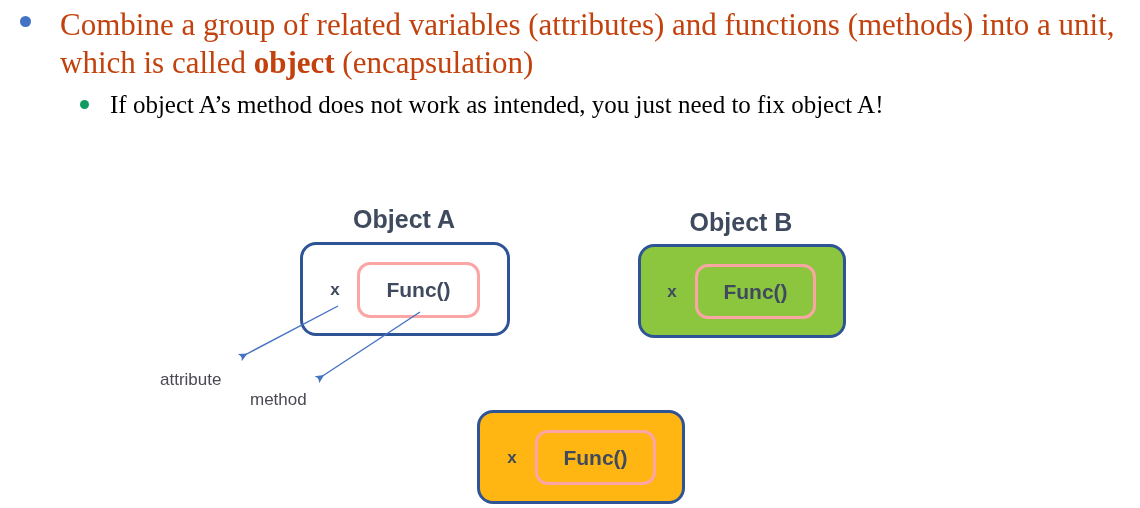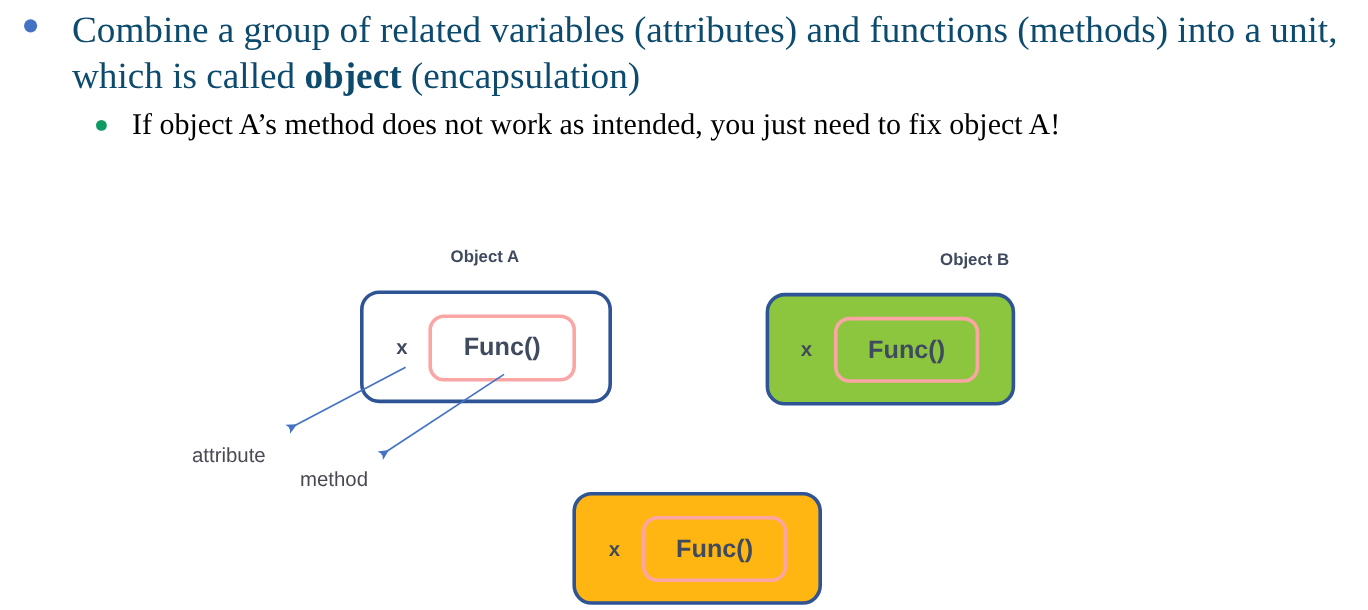--- a/index.html
+++ b/index.html
@@ -31,21 +31,21 @@
 
   .bullet-l1 {
     position: absolute;
     left: 8px;
     top: 6px;
     width: 1132px;
     padding-left: 52px;
     box-sizing: border-box;
     font-size: 31px;
     line-height: 38px;
-    color: #0c4a6e;
+    color: #c2410c;
     font-family: "Liberation Serif", "DejaVu Serif", serif;
   }
 
   .bullet-l2 {
     position: absolute;
     left: 8px;
     top: 89px;
     width: 1132px;
     padding-left: 102px;
     box-sizing: border-box;
@@ -85,21 +85,21 @@
     left: 0;
     top: 0;
     width: 1140px;
     height: 508px;
   }
 
   .obj-title {
     position: absolute;
     font-family: "Liberation Sans", "DejaVu Sans", sans-serif;
     font-weight: bold;
-    font-size: 14px;
+    font-size: 25px;
     color: #3F4A5E;
     white-space: nowrap;
     text-align: center;
   }
 
   .obj-box {
     position: absolute;
     box-sizing: border-box;
     border: 3px solid #2F5496;
     border-radius: 16px;
@@ -167,21 +167,21 @@
 <div class="diagram">
 
   <div class="obj-title" style="left:304px; top:205px; width:200px;">Object A</div>
 
   <div class="obj-box" style="left:300px; top:242px; width:210px; height:94px; background:#FFFFFF;"></div>
 
   <div class="obj-attr" style="left:326px; top:280px; width:18px;">x</div>
 
   <div class="obj-inner" style="left:357px; top:262px; width:123px; height:56px; background:#FFFFFF;">Func()</div>
 
-  <div class="obj-title" style="left:641px; top:208px; width:200px;text-align:right;">Object B</div>
+  <div class="obj-title" style="left:641px; top:208px; width:200px;">Object B</div>
 
   <div class="obj-box" style="left:638px; top:244px; width:208px; height:94px; background:#8CC63F;"></div>
 
   <div class="obj-attr" style="left:663px; top:282px; width:18px;">x</div>
 
   <div class="obj-inner" style="left:695px; top:264px; width:121px; height:55px; background:#8CC63F;">Func()</div>
 
   <div class="obj-title" style="left:481px; top:373px; width:200px;margin-top:44px;">Object C</div>
 
   <div class="obj-box" style="left:477px; top:410px; width:208px; height:94px; background:#FFB612;"></div>

